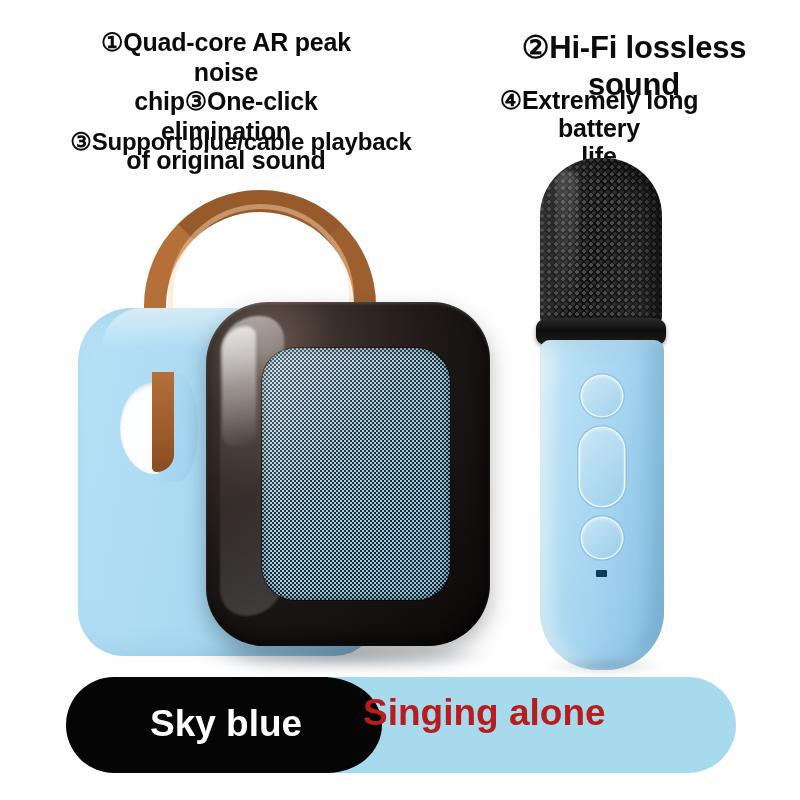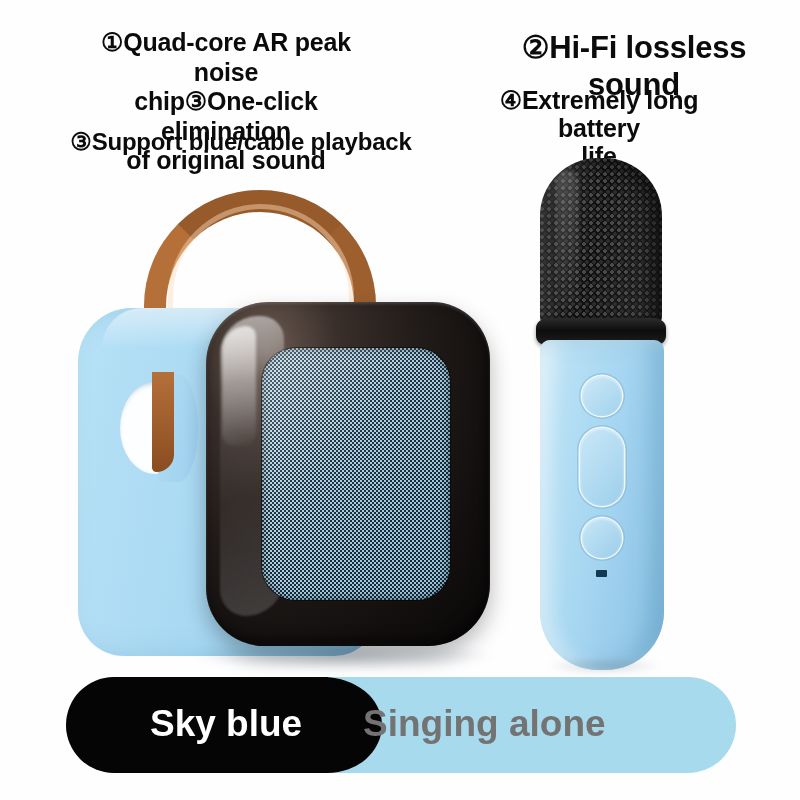--- a/index.html
+++ b/index.html
@@ -350,23 +350,23 @@
   }
   #banner-label-color {
     left: 52px;
     top: 26px;
     font-size: 37px;
     color: #ffffff;
     margin-left: 32px;
   }
   #banner-label-variant {
     left: 297px;
-    top: 26px;
+    top: 15px;
     font-size: 37px;
-    color: #737373;
+    color: #b91c1c;
   }
 </style>
 </head>
 <body>
 
 <div id="stage">
 
   <div class="feat" id="feat-1">①Quad-core AR peak noise
 chip③One-click elimination
 of original sound</div>

